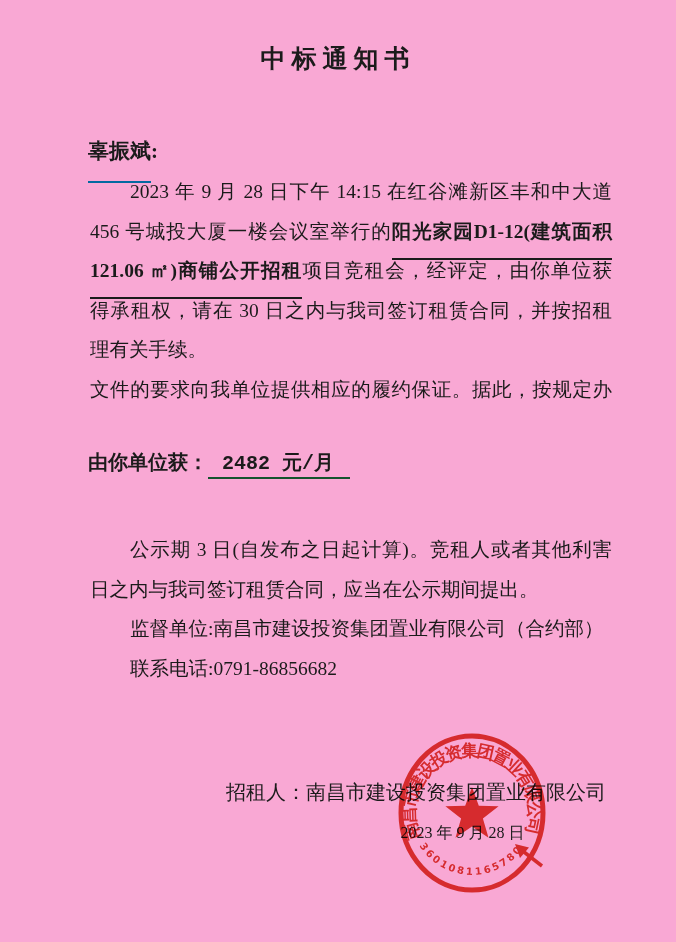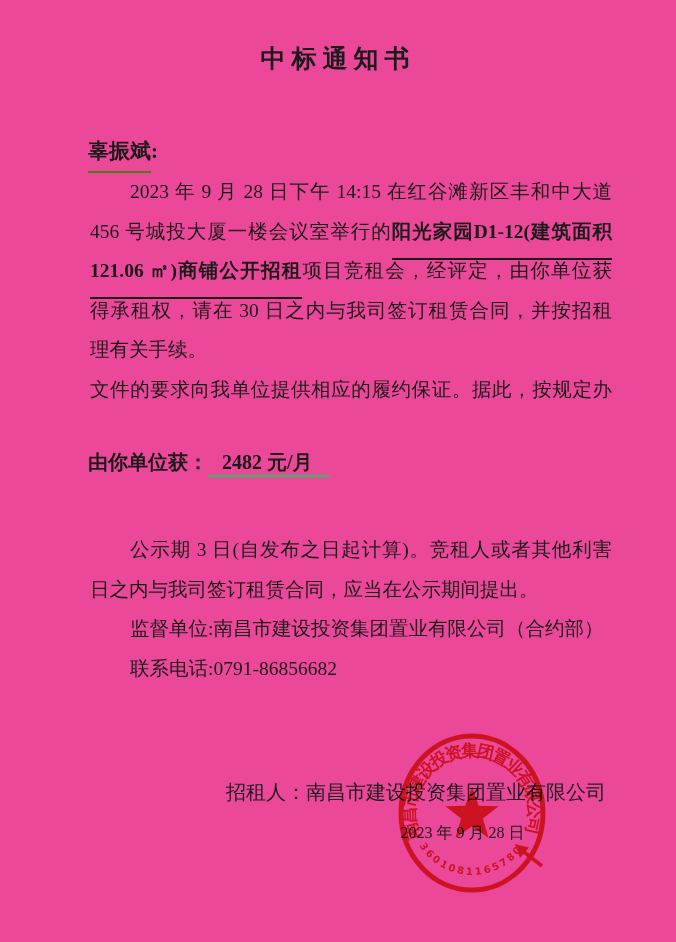--- a/index.html
+++ b/index.html
@@ -1,54 +1,55 @@
 <!DOCTYPE html>
 <html><head>
 <meta charset="utf-8">
 <style>
   html,body{margin:0;padding:0;}
   .page{
     position:relative;
     width:676px;height:942px;
-    background:#ec4899;
+    background:#f9a8d4;
     font-family:"Liberation Serif","DejaVu Serif",serif;
     color:#1b1b1b;
     overflow:hidden;
   }
   .doc-title{
     position:absolute;top:42px;left:0;width:676px;
     text-align:center;
     font-size:25px;font-weight:bold;letter-spacing:6px;
   }
   .addressee{
     position:absolute;top:137px;left:88px;
     font-size:21px;font-weight:bold;
   }
-  .addressee .name{border-bottom:2px solid #4d7c0f;padding-bottom:8px;}
+  .addressee .name{border-bottom:2px solid #0369a1;padding-bottom:18px;}
   .para{
     position:absolute;left:90px;width:522px;
     font-size:19.5px;line-height:39.6px;
   }
   .para1{top:172px;}
   .notice{top:530px;}
   .line{display:block;}
   .just{text-align:justify;text-align-last:justify;}
   .indent{padding-left:40px;}
   .em{
     font-weight:bold;
     border-bottom:2px solid #1b1b1b;
     padding-bottom:16px;
   }
   .result-line{
     position:absolute;top:449px;left:88px;
     font-size:20px;font-weight:bold;
   }
   .result-value{
-    border-bottom:2px solid #22c55e;
+    border-bottom:2px solid #14532d;
     padding:0 16px 2px 14px;
+    font-family:Liberation Mono, monospace;
   }
   .sign-lessor{
     position:absolute;top:779px;left:226px;
     font-size:20px;white-space:nowrap;
   }
   .sign-date{
     position:absolute;top:823px;left:380px;width:165px;
     text-align:center;font-size:16px;white-space:nowrap;
   }
   .stamp{

